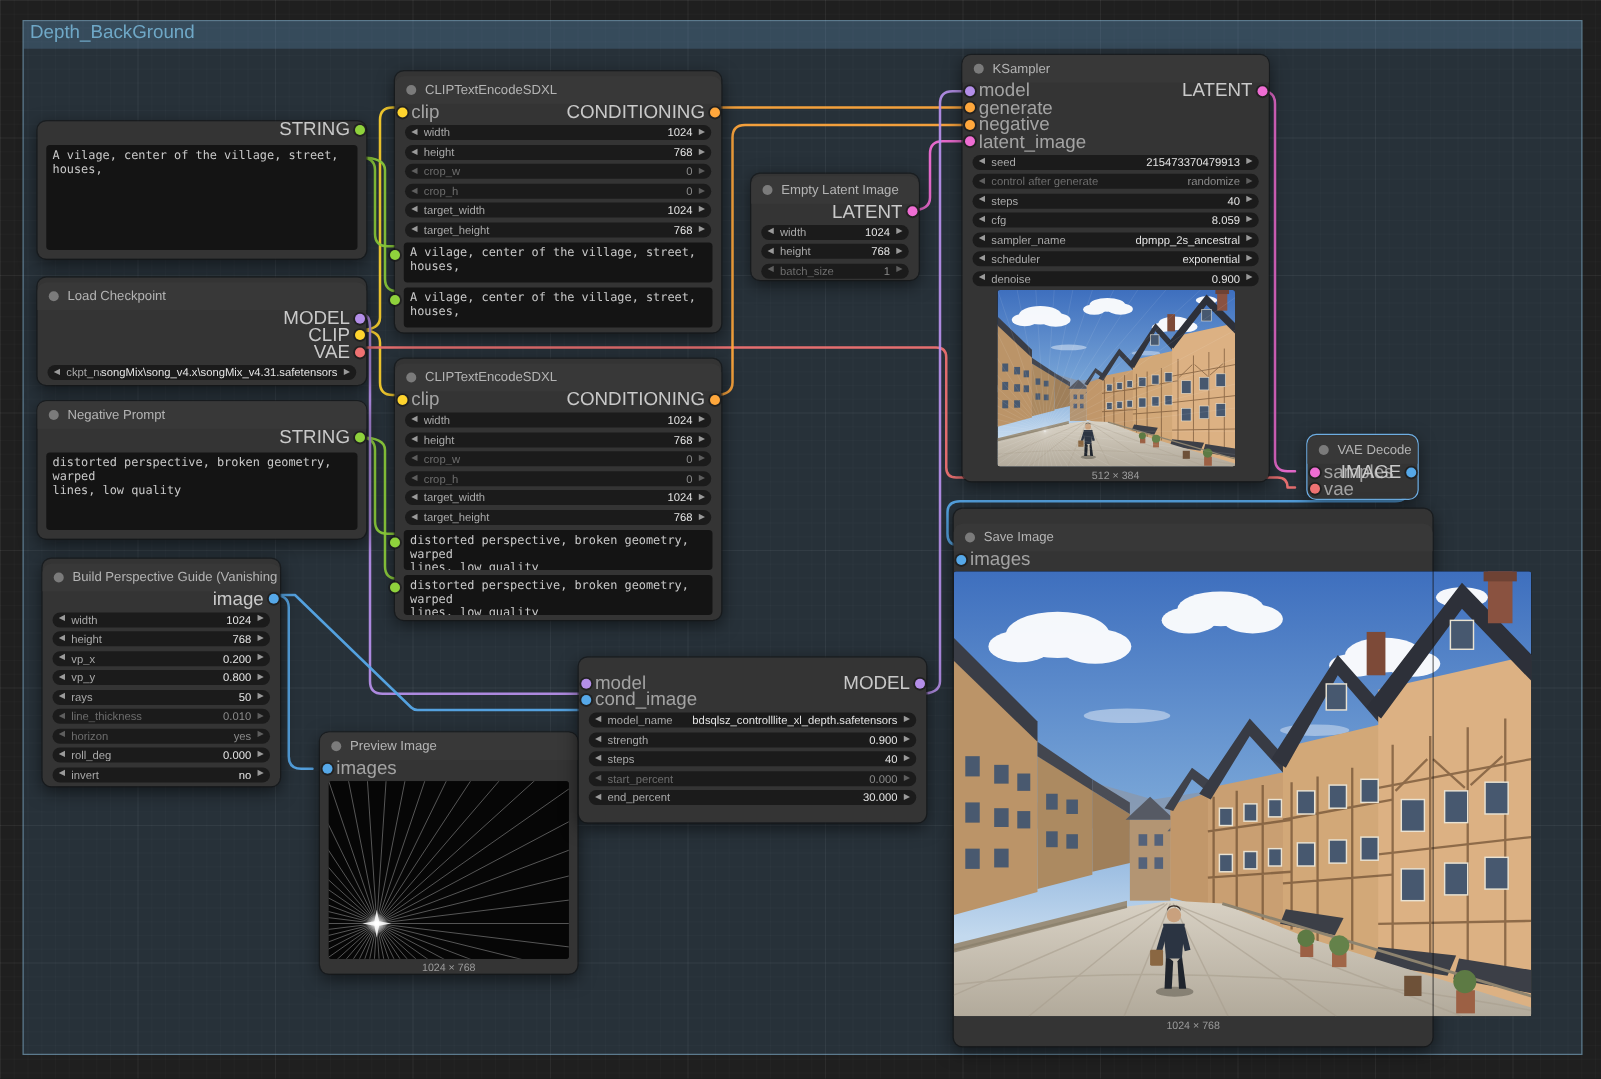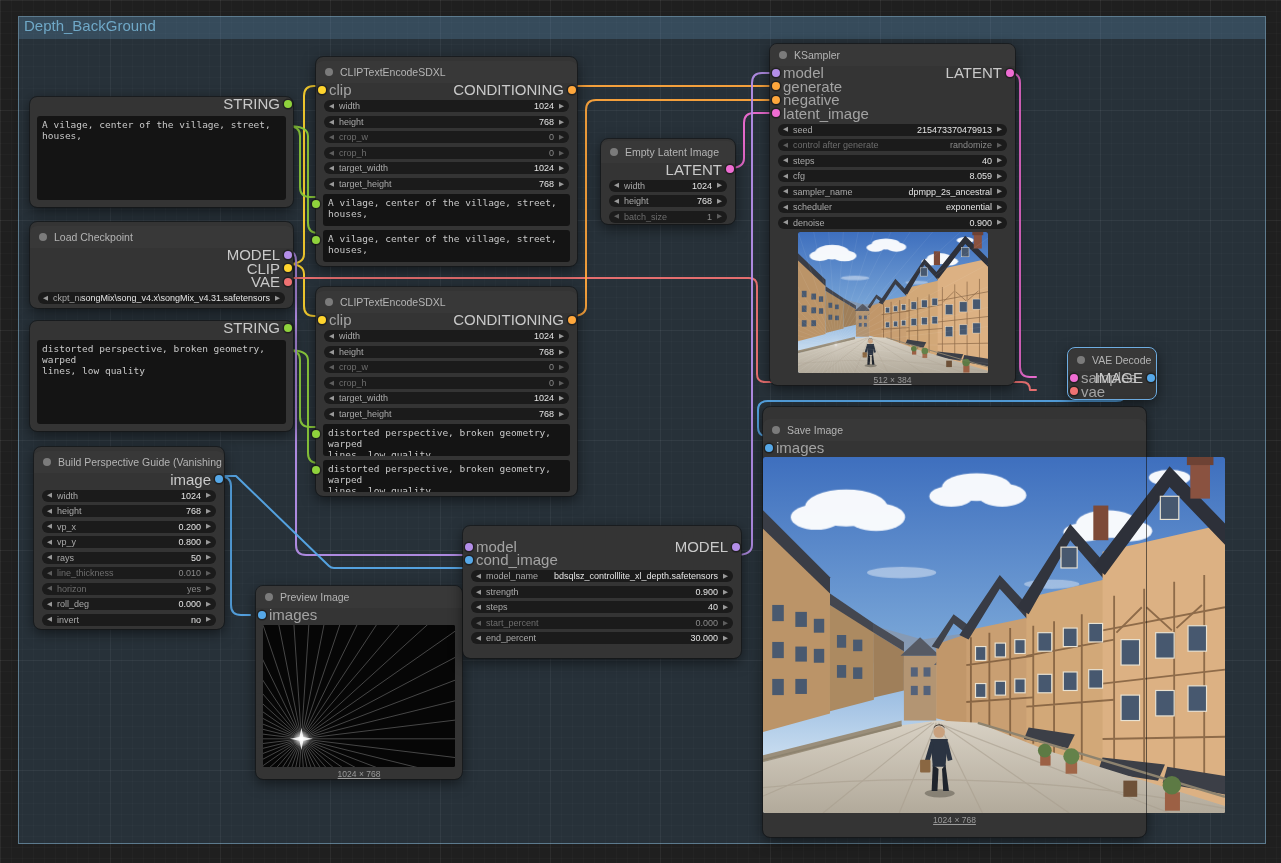--- a/index.html
+++ b/index.html
@@ -35,21 +35,21 @@
   .w .a{color:#9a9a9a;font-size:6.5px;line-height:1;}
   .w .l{flex:1;margin-left:5px;color:#a9a9a9;white-space:nowrap;overflow:hidden;}
   .w .v{margin-right:5px;color:#e4e4e4;white-space:nowrap;}
   .w.dim .a{color:#5e5e5e}.w.dim .l{color:#6d6d6d}.w.dim .v{color:#8a8a8a}
   .textbox{margin:5px 7px 7px;background:#141414;border-radius:3px;padding:3px 5px;flex:1;
      font-family:"DejaVu Sans Mono",monospace;font-size:9.5px;line-height:1.18;color:#c9c9c9;white-space:pre-line;overflow:hidden;}
   .textslot{position:relative;margin:4px 7px 0;flex:0 0 32px;}
   .textslot .textbox{position:absolute;left:0;right:0;top:0;bottom:0;margin:0;}
   .textslot .d{left:-11px;top:6px;margin-top:0;}
   .nimg{display:block;margin:3px auto 0;background:#000;border-radius:2px;}
-  .imcap{flex:0 0 10px;text-align:center;font-size:8.5px;color:#9b9b9b;margin-top:2px;line-height:10px;text-decoration:underline;}
+  .imcap{flex:0 0 10px;text-align:center;font-size:8.5px;color:#9b9b9b;margin-top:2px;line-height:10px;}
   .hiddefs{position:absolute;width:0;height:0;overflow:hidden;}
 </style>
 </head>
 <body>
 
 <svg class="hiddefs" aria-hidden="true">
   <defs>
     <linearGradient id="skyg" x1="0" y1="0" x2="0" y2="1">
       <stop offset="0" stop-color="#3e6fbe"></stop>
         <stop offset=".5" stop-color="#76a3d6"></stop>
@@ -244,20 +244,21 @@
       </div>
     <div class="w">
         <span class="a">◀</span>
         <span class="l">ckpt_na ...</span>
         <span class="v">songMix\song_v4.x\songMix_v4.31.safetensors</span>
         <span class="a">▶</span>
       </div>
   </div>
 
   <div class="node" style="left:30px;top:321px;width:263px;height:110px">
+    <div class="nt"><span class="nd"></span><span>Negative Prompt</span></div>
     <div class="sr">
         <span class="so">STRING</span>
         <span class="d dout" style="background:var(--c-string)"></span>
       </div>
     <div class="textbox">distorted perspective, broken geometry, warped
 lines, low quality</div>
   </div>
 
   <div class="node" style="left:34px;top:447px;width:190px;height:182px">
     <div class="nt"><span class="nd"></span><span>Build Perspective Guide (Vanishing ...</span></div>
@@ -572,21 +573,21 @@
           <line x1="80" y1="246" x2="808.1152949374526" y2="-283.006727063226" stroke="rgba(255,255,255,0.15)" stroke-width="1"></line>
           <line x1="80" y1="246" x2="868.6760120394769" y2="-187.57830669154447" stroke="rgba(255,255,255,0.15)" stroke-width="1"></line>
           <line x1="80" y1="246" x2="916.7988372994263" y2="-85.31209741621007" stroke="rgba(255,255,255,0.15)" stroke-width="1"></line>
           <line x1="80" y1="246" x2="951.7248450157679" y2="22.179101551630197" stroke="rgba(255,255,255,0.15)" stroke-width="1"></line>
           <line x1="80" y1="246" x2="972.90323118303" y2="133.20008979212582" stroke="rgba(255,255,255,0.15)" stroke-width="1"></line>
         </g>
       </svg>
     <div class="imcap">512 × 384</div>
   </div>
 
-  <div class="node sel" style="left:1068px;top:348px;width:88px;height:51px">
+  <div class="node sel" style="left:1046px;top:348px;width:88px;height:51px">
     <div class="nt"><span class="nd"></span><span>VAE Decode</span></div>
     <div class="sr">
         <span class="si">samples</span>
         <span class="d din" style="background:var(--c-latent)"></span>
         <span class="so">IMAGE</span>
         <span class="d dout" style="background:var(--c-image)"></span>
       </div>
     <div class="sr">
         <span class="si">vae</span>
         <span class="d din" style="background:var(--c-vae)"></span>

